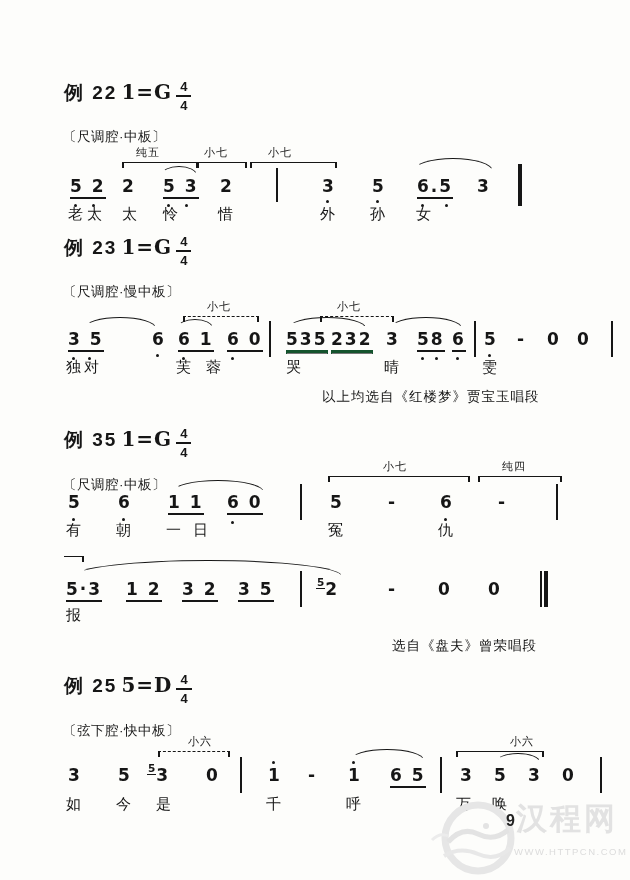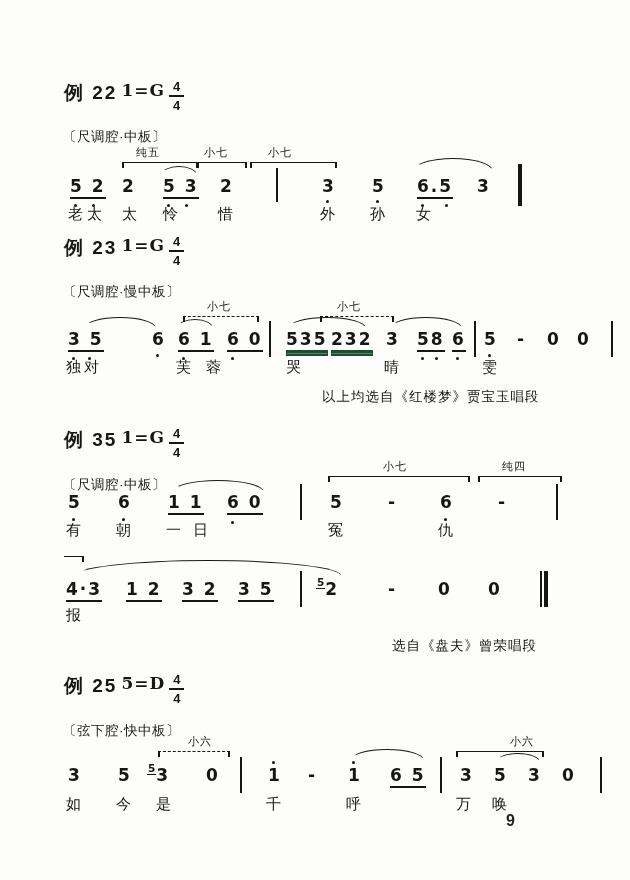--- a/index.html
+++ b/index.html
@@ -6,30 +6,30 @@
   html,body { background:#ffffff; }
   .page {
     position:relative; width:630px; height:880px;
     background:#fdfdfb; overflow:hidden;
     font-family:"Liberation Sans","DejaVu Sans",sans-serif;
     color:#161616;
   }
   
   .exh { position:absolute; display:flex; align-items:flex-start; gap:4px; font-weight:bold; }
   .exh .exno { font-size:19px; letter-spacing:2px; }
-  .exh .key  { font-size:17px; font-family:"DejaVu Serif","Liberation Serif",serif; letter-spacing:1px; }
+  .exh .key  { font-size:20px; font-family:"DejaVu Serif","Liberation Serif",serif; letter-spacing:1px; }
   .frac { display:inline-block; text-align:center; line-height:1; font-size:13px; font-weight:bold; }
   .frac .fn { display:block; border-bottom:2px solid #161616; padding:0 4px 2px; }
   .frac .fd { display:block; padding-top:2px; }
   .mode { position:absolute; font-size:13.5px; letter-spacing:0.5px; }
   
   .note { position:absolute; font-size:17px; font-weight:bold; letter-spacing:2px; white-space:pre;
           font-family:"DejaVu Sans","Liberation Sans",sans-serif; }
   .u1 { border-bottom:2px solid #161616; padding-bottom:1px; }
-  .u2 { border-bottom:6px solid #14532d; padding-bottom:1px; }
+  .u2 { border-bottom:4px solid #14532d; padding-bottom:1px; }
   .u2::after { content:""; position:absolute; left:1px; right:1px; bottom:-4px; height:1.5px; background:#777; }
   .bar { position:absolute; width:1.6px; background:#161616; }
   .bar.thick { width:4px; }
   .slur { position:absolute; border:1.6px solid transparent; border-top-color:#161616;
           border-radius:50% 50% 0 0 / 100% 100% 0 0; }
   .ibr { position:absolute; border-top:1.6px solid #161616; }
   .ibr::before,.ibr::after { content:""; position:absolute; top:0; width:1.6px; height:5px; background:#161616; }
   .ibr::before { left:0; } .ibr::after { right:0; }
   .ibr.dash { border-top-style:dashed; }
   .ibr.noleft::before { display:none; }
@@ -191,21 +191,21 @@
   <span class="lyr" style="left:66px;top:521px">有</span>
   <span class="lyr" style="left:116px;top:521px">朝</span>
   <span class="lyr" style="left:166px;top:521px">一</span>
   <span class="lyr" style="left:193px;top:521px">日</span>
   <span class="lyr" style="left:328px;top:521px">冤</span>
   <span class="lyr" style="left:438px;top:521px">仇</span>
 
   <div class="ibr noleft" style="left:64px;top:556px;width:20px"></div>
   <div class="slur" style="left:74px;top:560px;width:268px;height:16px"></div>
 
-  <span class="note u1" style="left:66px;top:579px">4·3</span>
+  <span class="note u1" style="left:66px;top:579px">5·3</span>
   <span class="note u1" style="left:126px;top:579px">1 2</span>
   <span class="note u1" style="left:182px;top:579px">3 2</span>
   <span class="note u1" style="left:238px;top:579px">3 5</span>
   <div class="bar" style="left:300px;top:571px;height:36px"></div>
   <span class="note" style="left:316px;top:579px"><span class="grace">5</span><span>2</span></span>
   <span class="note" style="left:388px;top:579px">-</span>
   <span class="note" style="left:438px;top:579px">0</span>
   <span class="note" style="left:488px;top:579px">0</span>
   <div class="bar" style="left:540px;top:571px;height:36px"></div>
   <div class="bar thick" style="left:544px;top:571px;height:36px"></div>
@@ -252,15 +252,26 @@
   <span class="odot" style="left:352px;top:761px"></span>
 
   <span class="lyr" style="left:66px;top:795px">如</span>
   <span class="lyr" style="left:116px;top:795px">今</span>
   <span class="lyr" style="left:156px;top:795px">是</span>
   <span class="lyr" style="left:266px;top:795px">千</span>
   <span class="lyr" style="left:346px;top:795px">呼</span>
   <span class="lyr" style="left:456px;top:795px">万</span>
   <span class="lyr" style="left:492px;top:795px">唤</span>
 
+  <div class="wm">
+    <svg width="92" height="86" viewBox="0 0 92 86">
+      <circle cx="48" cy="44" r="33" fill="none" stroke="#e6e6e6" stroke-width="7"></circle>
+      <path d="M18 48 q14 -16 30 -8 q16 8 30 -4" fill="none" stroke="#e3e3e3" stroke-width="5"></path>
+      <path d="M14 62 q16 -10 34 -2 q18 8 32 -6" fill="none" stroke="#e8e8e8" stroke-width="4"></path>
+      <path d="M2 46 q8 -8 16 -4" fill="none" stroke="#ececec" stroke-width="3"></path>
+      <circle cx="56" cy="32" r="3" fill="#e3e3e3"></circle>
+    </svg>
+    <span class="wmtxt">汉程网</span>
+    <span class="wmurl">WWW.HTTPCN.COM</span>
+  </div>
   <div class="pageno" style="left:506px;top:812px">9</div>
 
 </div>
 
 </body></html>

